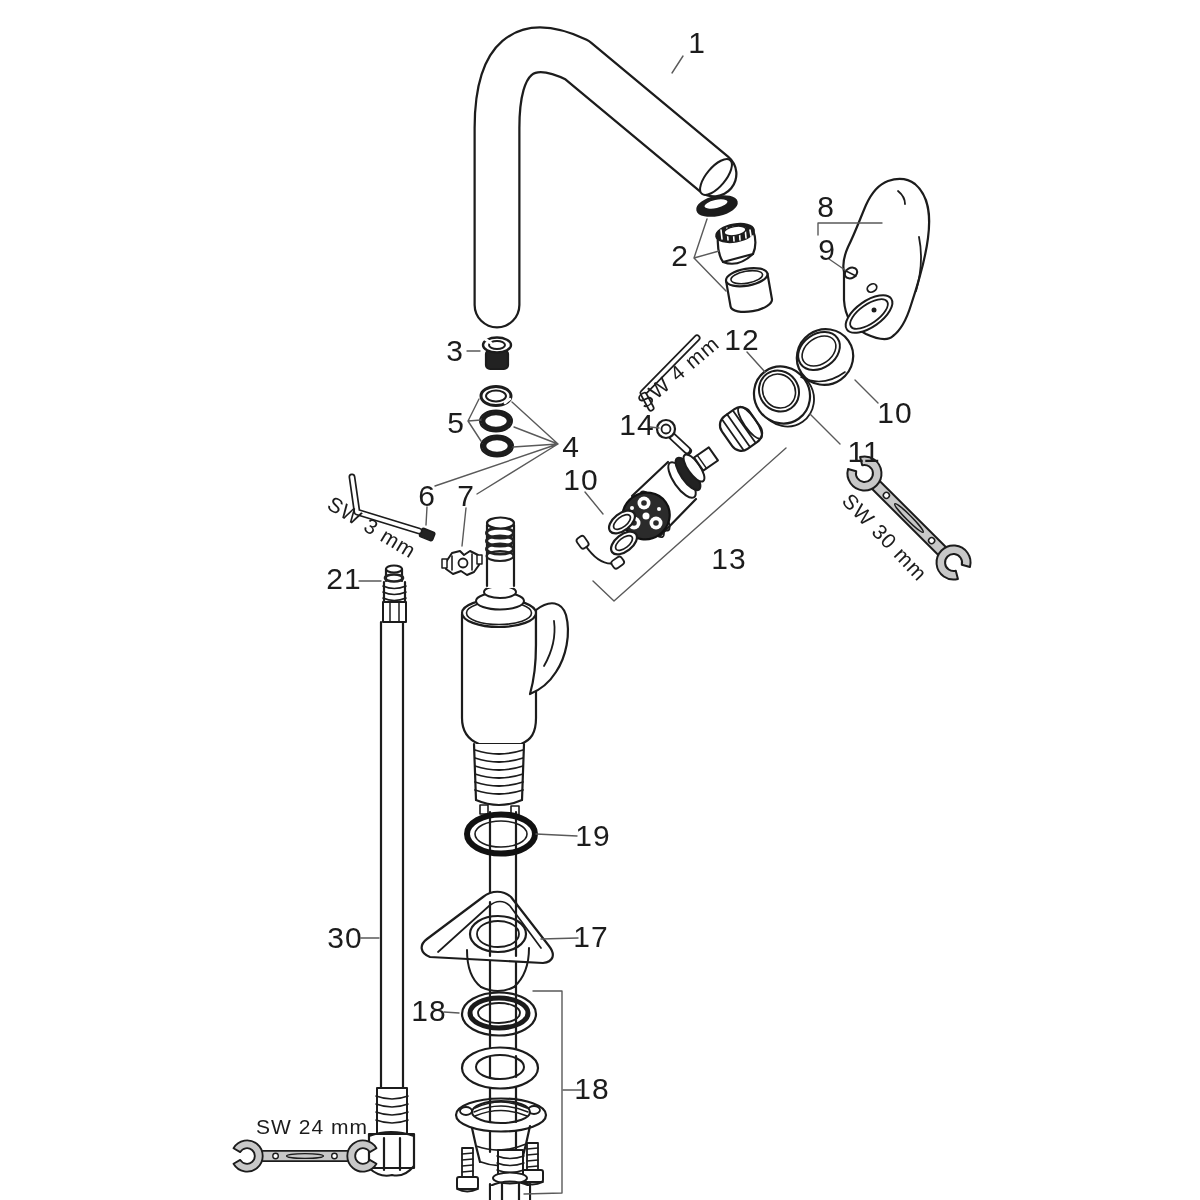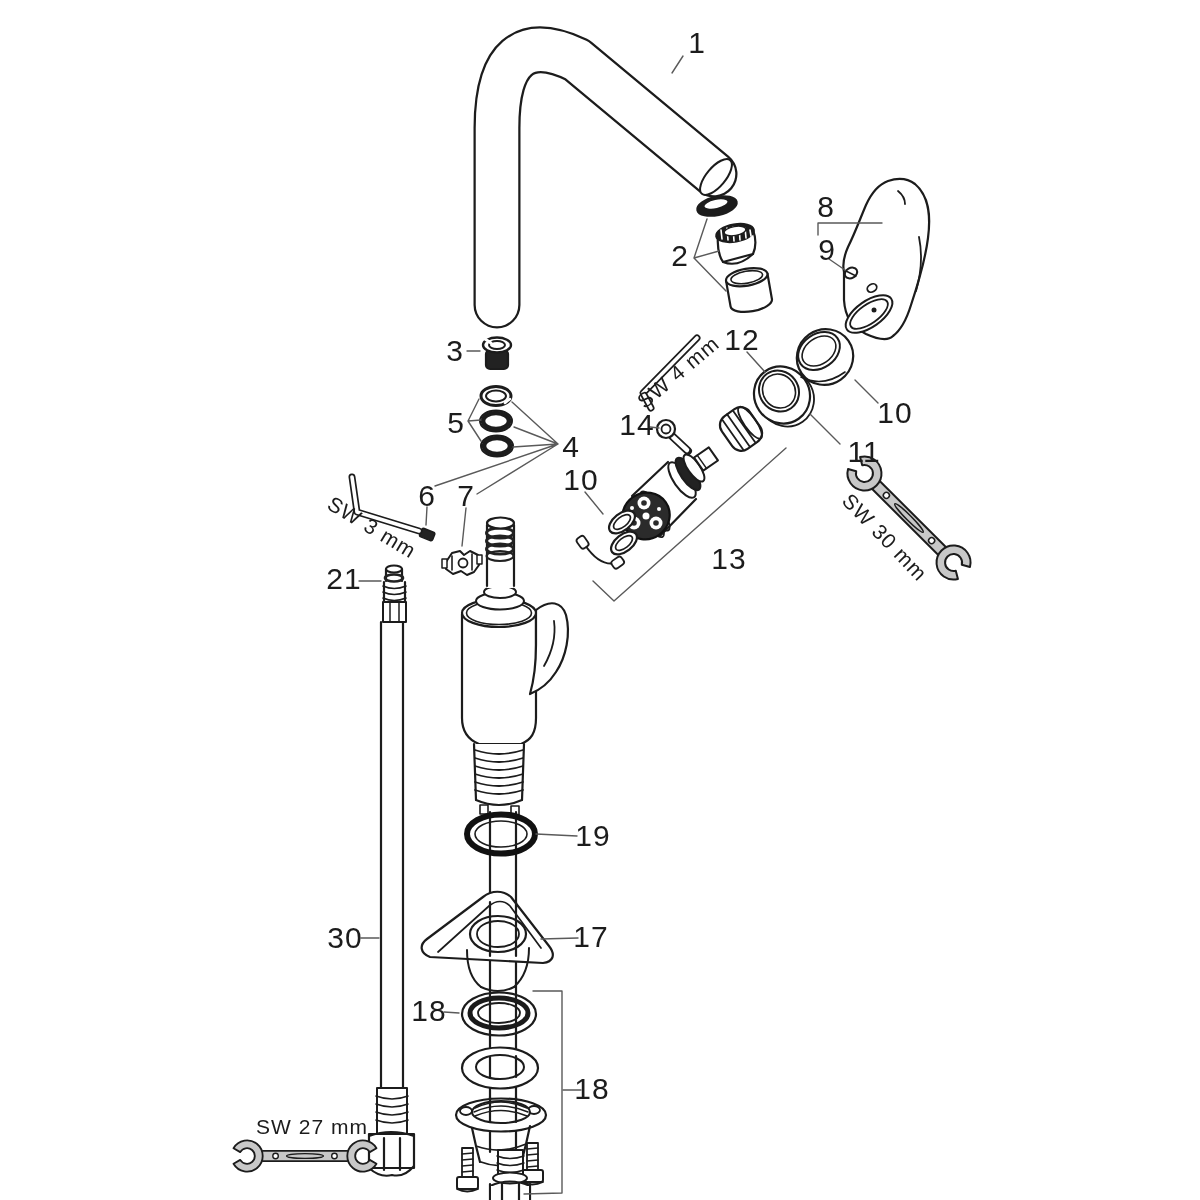--- a/index.html
+++ b/index.html
@@ -362,14 +362,14 @@
 <div class="plabel" style="left:593px;top:836px">19</div>
 <div class="plabel" style="left:591px;top:937px">17</div>
 <div class="plabel" style="left:592px;top:1089px">18</div>
 <div class="plabel" style="left:429px;top:1011px">18</div>
 <div class="plabel" style="left:345px;top:938px">30</div>
 <div class="plabel" style="left:344px;top:579px">21</div>
 
 <div class="tlabel" style="left:372px;top:527px;transform:translate(-50%,-50%) rotate(31deg)">SW 3 mm</div>
 <div class="tlabel" style="left:678px;top:372px;transform:translate(-50%,-50%) rotate(-40deg)">SW 4 mm</div>
 <div class="tlabel" style="left:885px;top:537px;transform:translate(-50%,-50%) rotate(46deg)">SW 30 mm</div>
-<div class="tlabel" style="left:312px;top:1126px;transform:translate(-50%,-50%)">SW 27 mm</div>
+<div class="tlabel" style="left:312px;top:1126px;transform:translate(-50%,-50%)">SW 24 mm</div>
 </div>
 
 </body></html>

